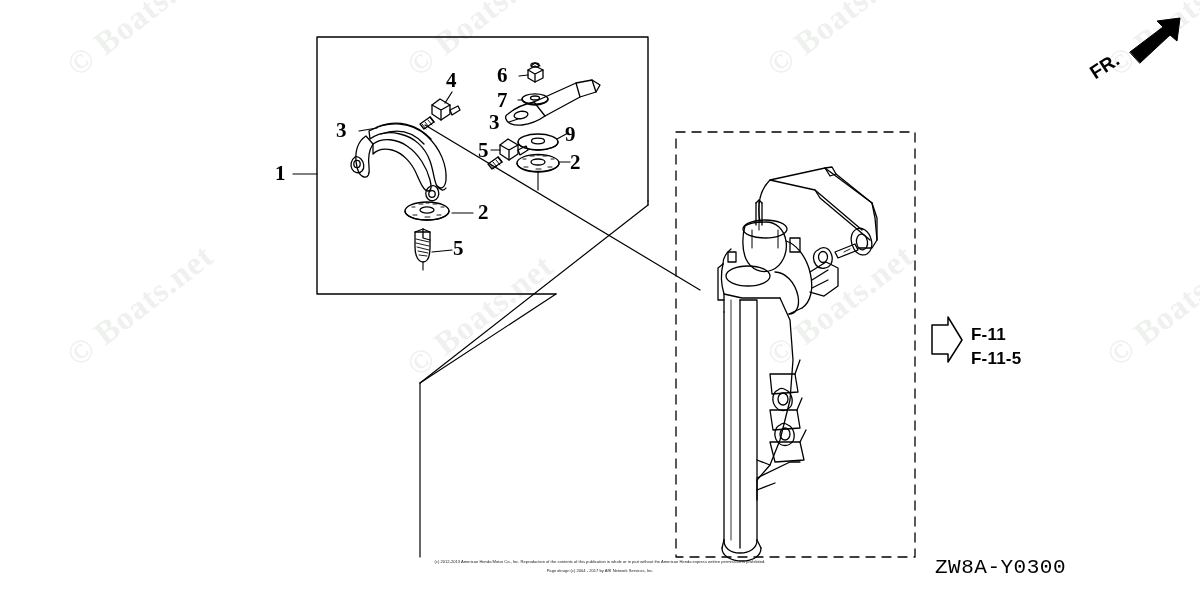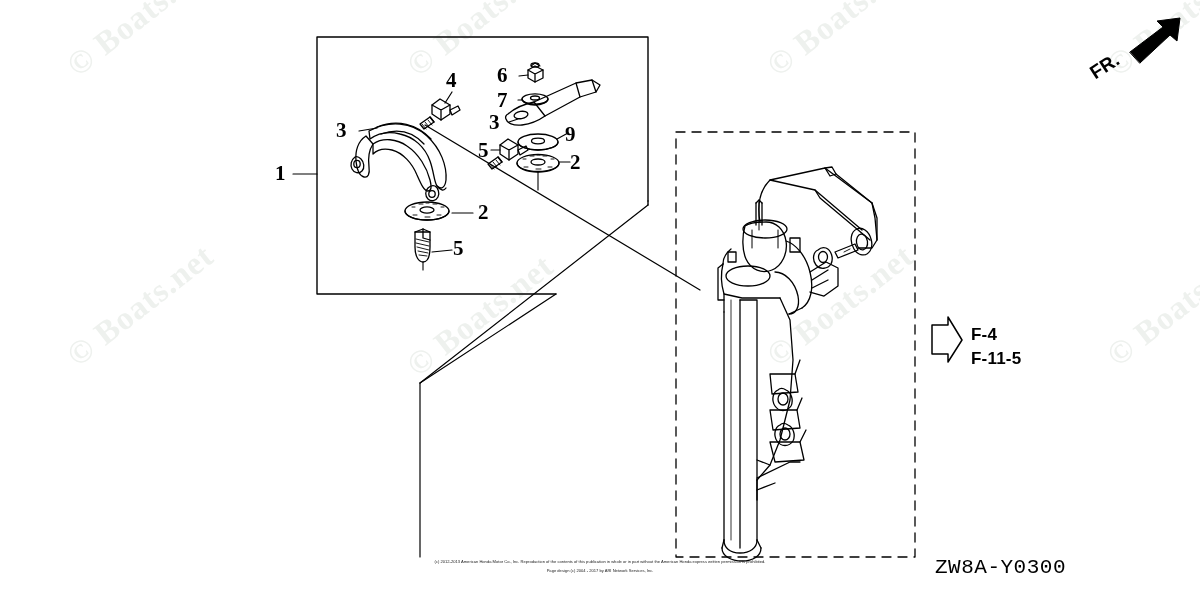--- a/index.html
+++ b/index.html
@@ -322,21 +322,21 @@
   <div class="callout" style="left:446px; top:70px;">4</div>
   <div class="callout" style="left:497px; top:65px;">6</div>
   <div class="callout" style="left:497px; top:90px;">7</div>
   <div class="callout" style="left:489px; top:112px;">3</div>
   <div class="callout" style="left:478px; top:140px;">5</div>
   <div class="callout" style="left:565px; top:124px;">9</div>
   <div class="callout" style="left:570px; top:152px;">2</div>
   <div class="callout" style="left:478px; top:202px;">2</div>
   <div class="callout" style="left:453px; top:238px;">5</div>
 
-  <div class="ref-label" style="left:971px; top:325px;">F-4</div>
+  <div class="ref-label" style="left:971px; top:325px;">F-11</div>
   <div class="ref-label" style="left:971px; top:349px;">F-11-5</div>
 
   <div class="fr-label" style="left:1098px; top:62px;">FR.</div>
 
   <div class="diagram-code" style="left:935px; top:556px;font-family:Liberation Mono, monospace;">ZW8A-Y0300</div>
 
   <div class="copyline" style="top:559px;">(c) 2012-2013 American Honda Motor Co., Inc. Reproduction of the contents of this publication in whole or in part without the American Honda express written permission is prohibited.</div>
   <div class="copyline" style="top:568px;">Page design (c) 2004 - 2017 by ARI Network Services, Inc.</div>
 
 </div>

